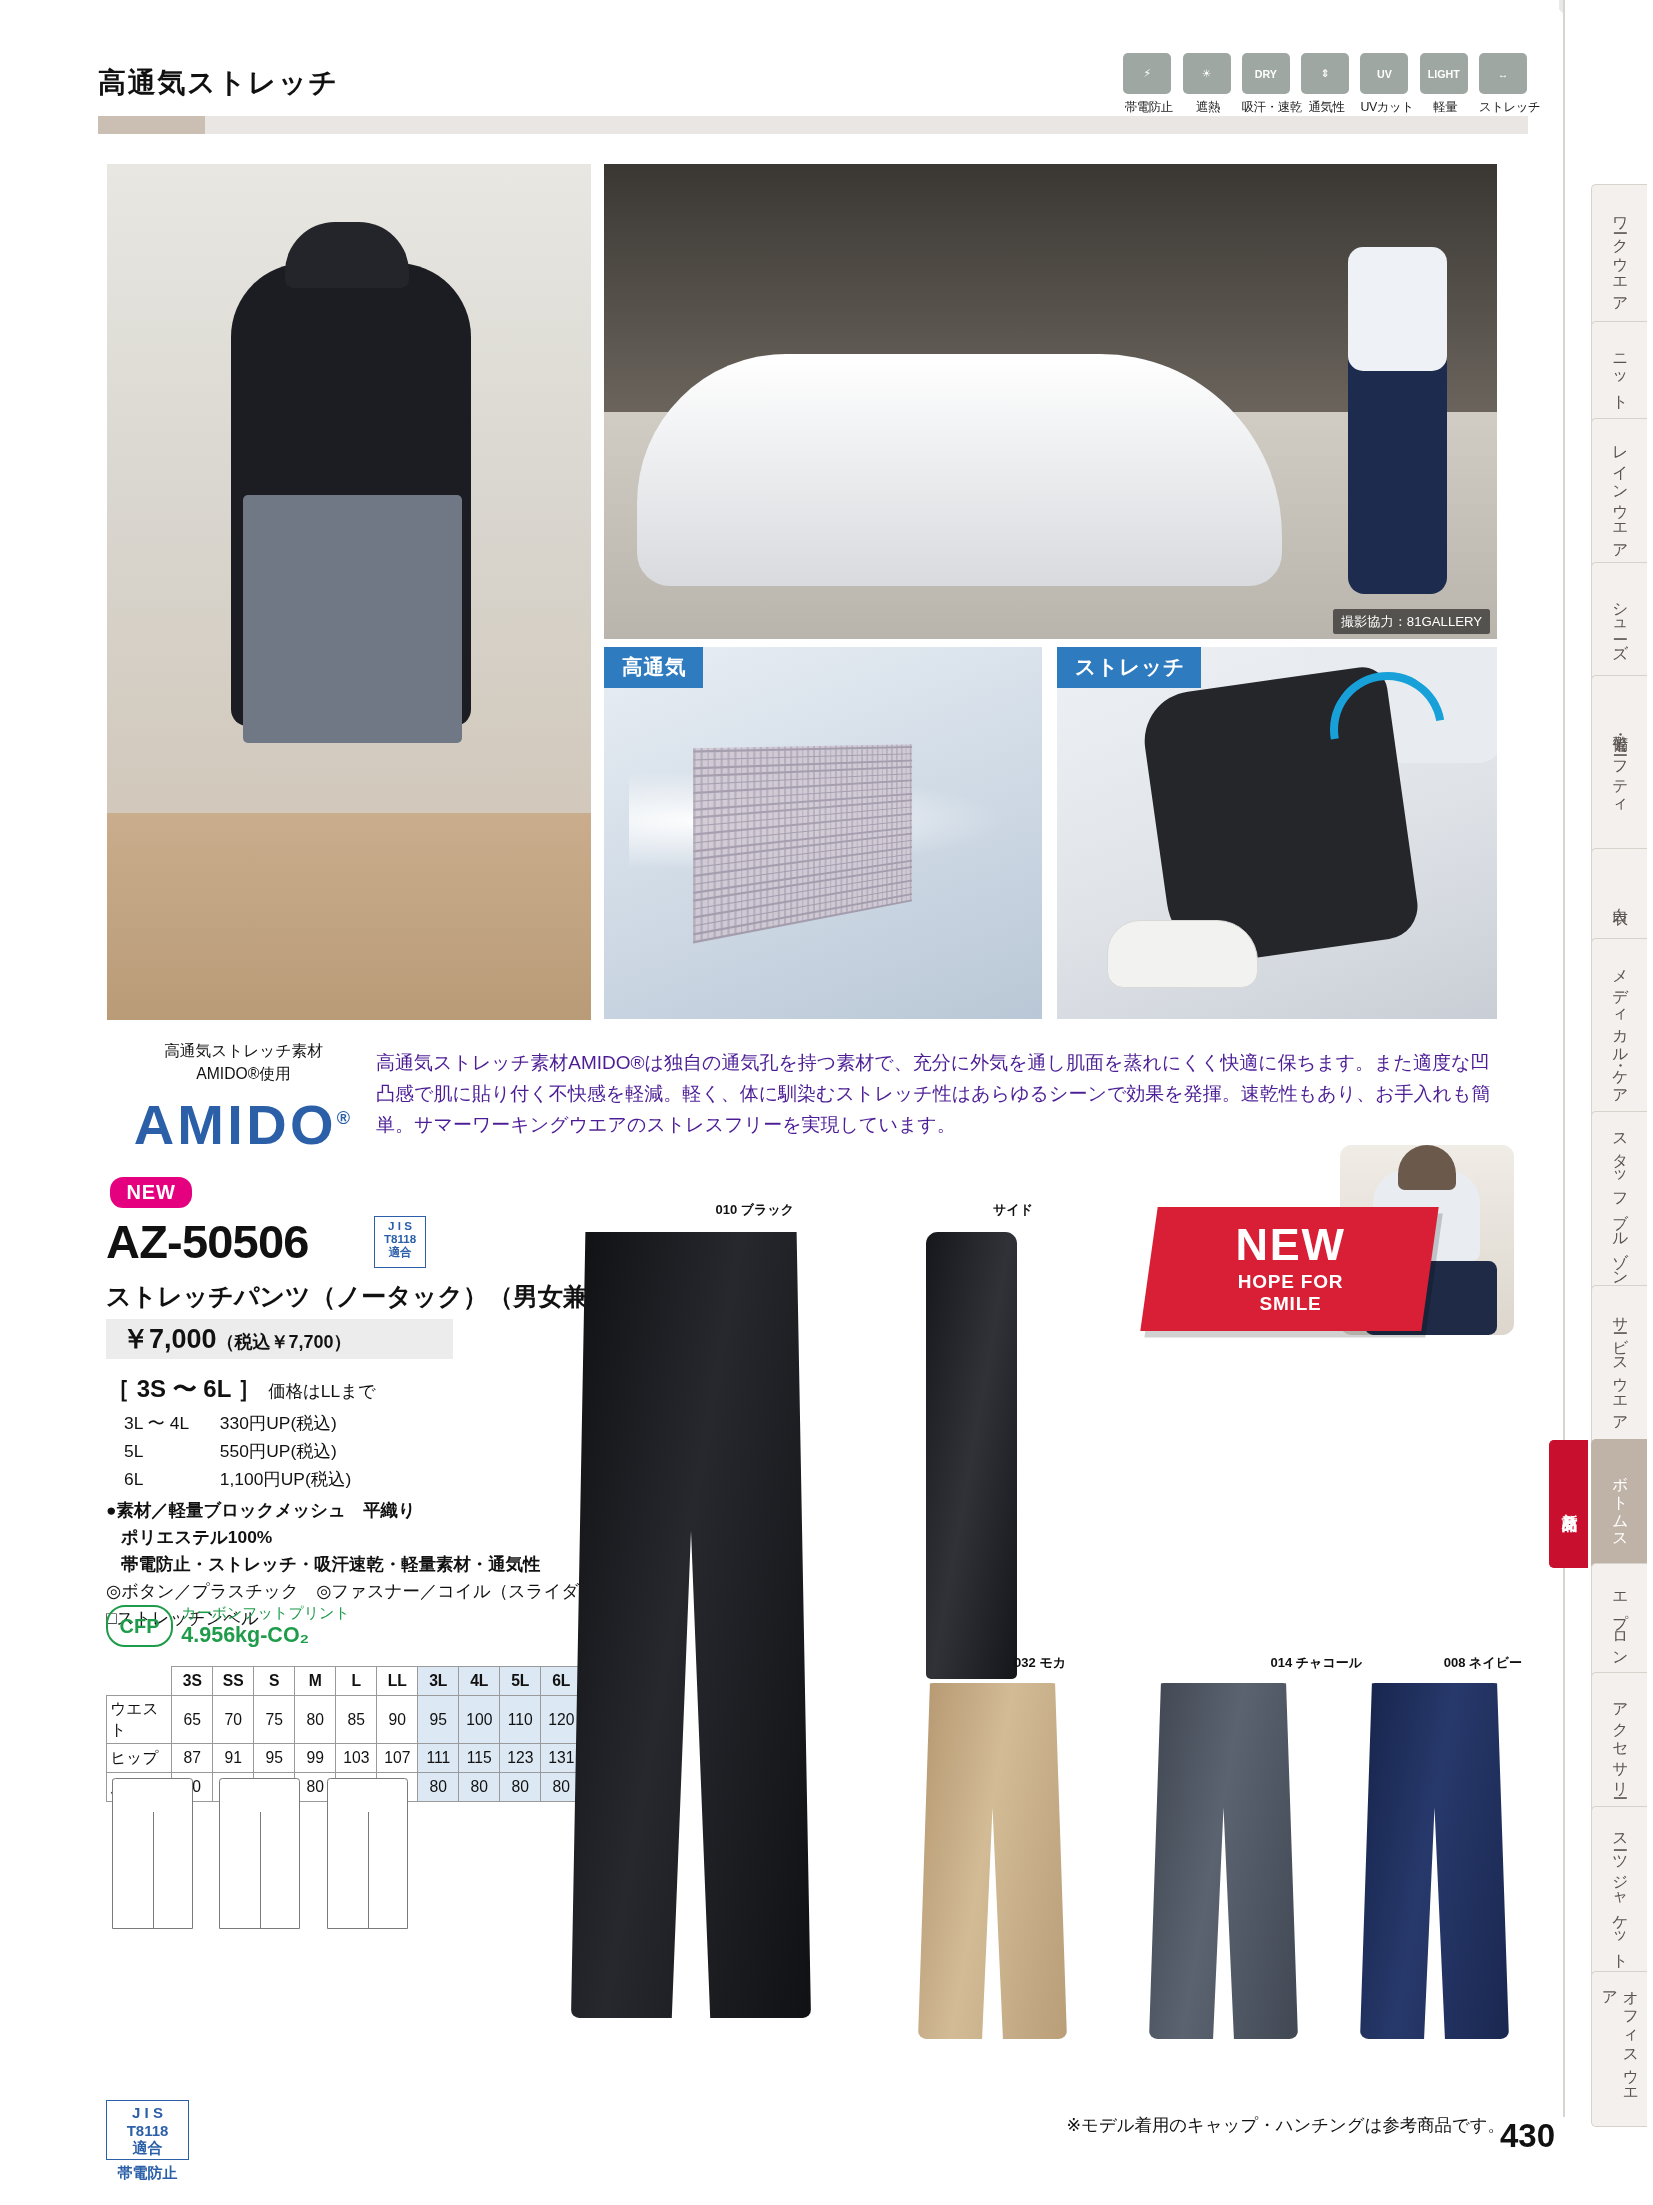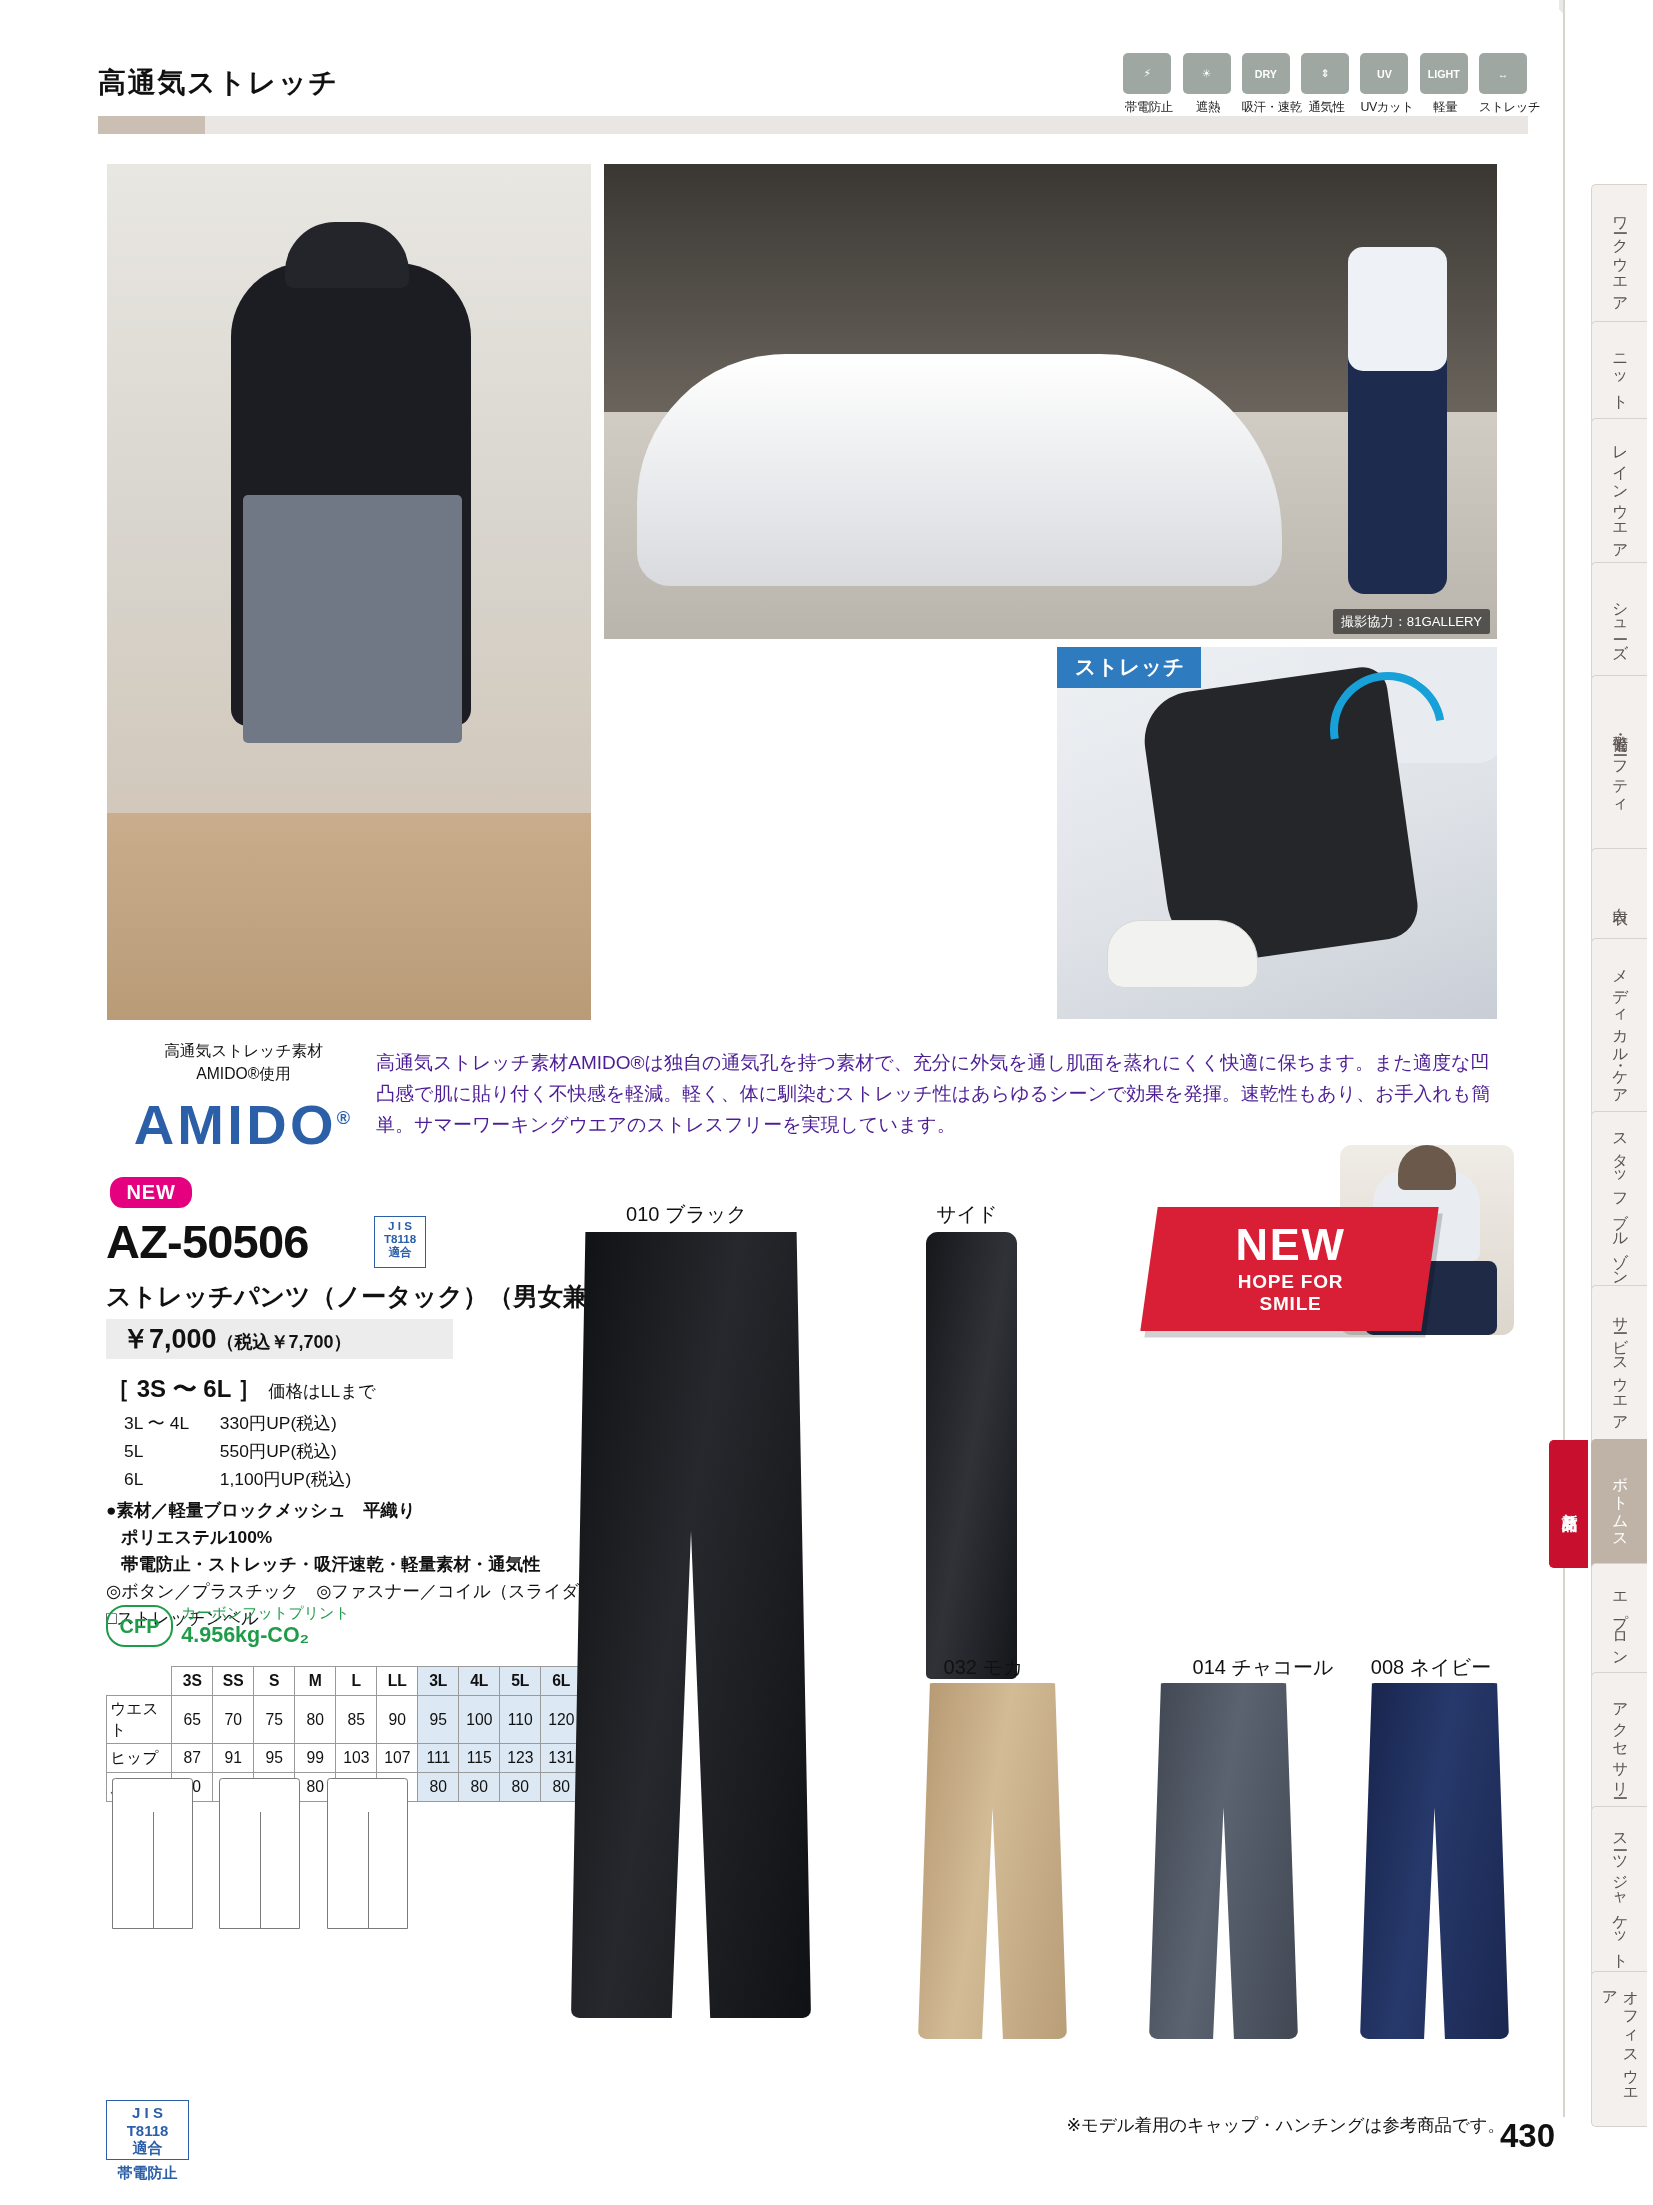--- a/index.html
+++ b/index.html
@@ -100,21 +100,21 @@
   table.size{position:absolute;left:106px;top:1666px;border-collapse:collapse;font-size:15.7px;}
   table.size th,table.size td{border:0.8px solid #9a9a9a;padding:2.5px 0;text-align:center;width:40px;height:23px;}
   table.size th.corner{width:61px;background:#fff;border:none;}
   table.size th.rowh{width:61px;text-align:left;padding-left:3.3px;font-weight:normal;}
   table.size .hl{background:#dce8f3;}
   
   .tech{position:absolute;left:112px;top:1778px;width:314px;height:153px;}
   .tech .fig{position:absolute;top:0;width:79px;height:149px;border:1.7px solid #7a7a7a;border-radius:3.3px 3.3px 0 0;background:#fff;}
   .tech .fig::after{content:"";position:absolute;left:50%;top:33px;width:1.7px;height:116px;background:#7a7a7a;}
   
-  .pcap{position:absolute;font-size:20px;font-weight:normal;text-align:center;}
+  .pcap{position:absolute;font-size:13px;font-weight:bold;text-align:right;}
   .pant{position:absolute;}
   .pant .body{position:absolute;inset:0;border-radius:15px 15px 8.3px 8.3px;}
   
   .hope{position:absolute;left:1149px;top:1207px;width:281px;height:124px;background:#d81f35;
     transform:skewX(-8deg);box-shadow:5px 6.6px 0 rgba(0,0,0,.18);}
   .hope-in{transform:skewX(8deg);color:#fff;text-align:center;padding-top:11.6px;}
   .hope-in .h1{font-size:45px;font-weight:bold;letter-spacing:1.7px;}
   .hope-in .h2{font-size:19px;font-weight:bold;letter-spacing:0.8px;line-height:1.2;}
   .hope-man{position:absolute;left:1340px;top:1145px;width:174px;height:190px;
     background:linear-gradient(180deg,#f0ece6,#dcd6cd);border-radius:11.6px;overflow:hidden;}
@@ -176,20 +176,25 @@
   </div>
 
   <div class="ph ph-top">
     <div style="position:absolute;left:0;top:0;width:893px;height:248px;background:linear-gradient(180deg,#3a3733,#6a645c);"></div>
     <div style="position:absolute;left:33px;top:190px;width:645px;height:232px;background:linear-gradient(180deg,#ffffff,#d8dade);border-radius:149px 182px 33px 33px;"></div>
     <div style="position:absolute;left:744px;top:99px;width:99px;height:331px;background:#1d2b4e;border-radius:16.5px;"></div>
     <div style="position:absolute;left:744px;top:83px;width:99px;height:124px;background:#eef1f5;border-radius:15px;"></div>
     <div class="credit">撮影協力：81GALLERY</div>
   </div>
 
+  <div class="ph ph-mid">
+    <div class="swoosh"></div>
+    <div class="mesh"></div>
+    <div class="ph-tag">高通気</div>
+  </div>
 
   <div class="ph ph-right">
     <div class="shirtb"></div>
     <div class="leg"></div>
     <div class="shoe"></div>
     <div class="arrow-c"></div>
     <div class="ph-tag str">ストレッチ</div>
   </div>
 
   <div class="amido-wrap">

